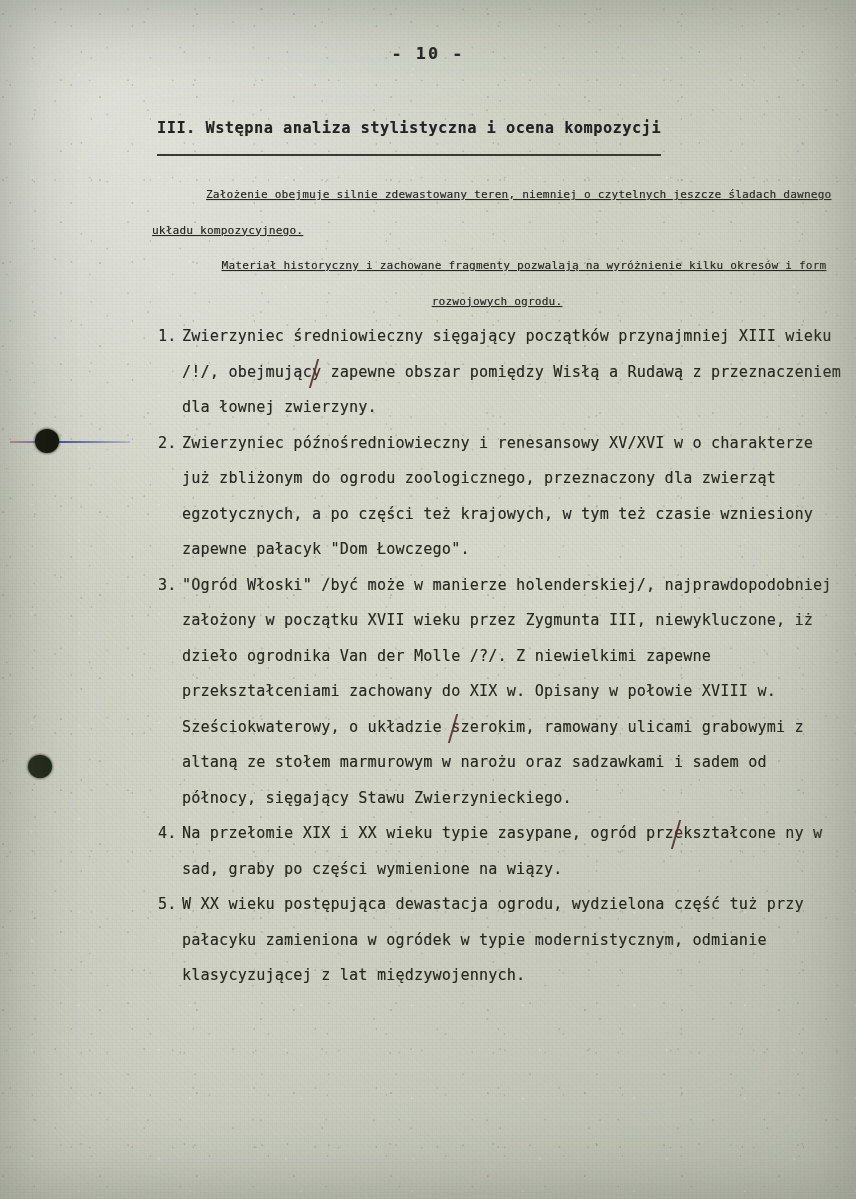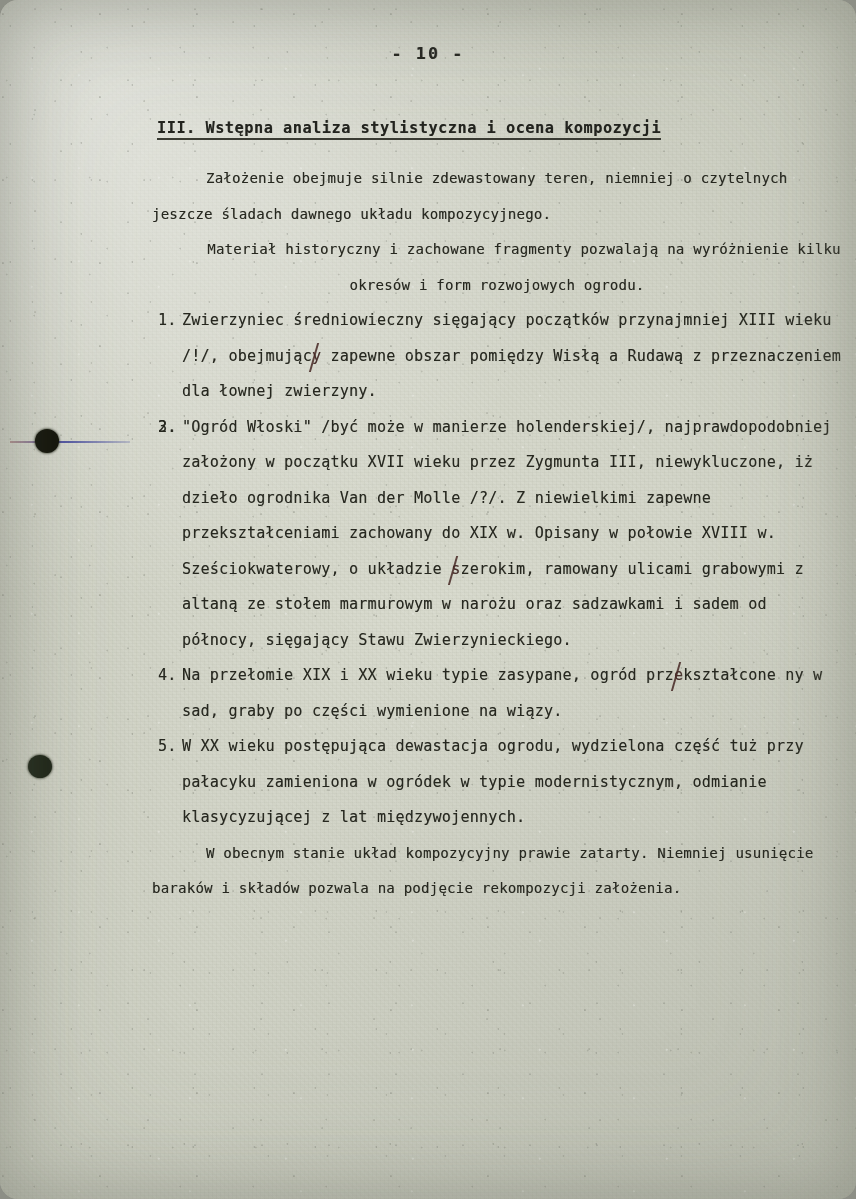--- a/index.html
+++ b/index.html
@@ -16,21 +16,20 @@
     background-color: #d7d9cc;
     background-image:
       radial-gradient(circle at 12% 8%, rgba(255,255,255,0.45) 0%, rgba(255,255,255,0) 38%),
       radial-gradient(circle at 88% 92%, rgba(160,163,150,0.30) 0%, rgba(160,163,150,0) 42%),
       radial-gradient(circle at 50% 50%, rgba(214,217,203,0.0) 0%, rgba(150,154,140,0.22) 100%),
       repeating-linear-gradient(0deg, rgba(120,124,110,0.055) 0px, rgba(120,124,110,0.055) 1px, rgba(0,0,0,0) 1px, rgba(0,0,0,0) 3px),
       repeating-linear-gradient(90deg, rgba(120,124,110,0.05) 0px, rgba(120,124,110,0.05) 1px, rgba(0,0,0,0) 1px, rgba(0,0,0,0) 4px),
       repeating-linear-gradient(45deg, rgba(255,255,255,0.06) 0px, rgba(255,255,255,0.06) 2px, rgba(0,0,0,0) 2px, rgba(0,0,0,0) 5px);
     font-family: "DejaVu Sans Mono", "Liberation Mono", monospace;
     color: #2a2b27;
-    border-radius: 18px;
   }
   
   .grain {
     position: absolute;
     inset: 0;
     pointer-events: none;
     opacity: 0.55;
     background-image:
       radial-gradient(circle at 3% 17%, rgba(90,92,82,0.5) 0.6px, rgba(0,0,0,0) 1.2px),
       radial-gradient(circle at 17% 44%, rgba(90,92,82,0.45) 0.6px, rgba(0,0,0,0) 1.2px),
@@ -75,31 +74,32 @@
     width: 690px;
   }
 
   .heading {
     font-size: 15.2px;
     font-weight: bold;
     letter-spacing: 0.55px;
     color: #22231e;
     border-bottom: 2px solid #3a3b33;
     display: inline-block;
-    padding-bottom: 1px;
+    padding-bottom: 17px;
     margin-left: 5px;
     text-shadow: 0.35px 0.25px 0.5px rgba(60,62,54,0.5);
   }
 
   .para {
-    font-size: 14px;
+    font-size: 11px;
     line-height: 35.5px;
     letter-spacing: 0.25px;
     color: #26271f;
     text-shadow: 0.35px 0.25px 0.55px rgba(60,62,54,0.45);
+    text-decoration: underline;
   }
   .para.indent { text-indent: 54px; }
 
   .para-first { margin-top: 21px; }
   .para-second { margin-top: 0px; text-align: center; }
 
   .list { margin-top: 0px; }
   .item {
     position: relative;
     font-size: 15px;
@@ -169,41 +169,39 @@
 
     <div class="list">
 
       <div class="item">
         <span class="marker">1.</span>
         <span>Zwierzyniec średniowieczny sięgający początków przynajmniej XIII wieku /!/, obejmując</span><span class="strike-over">y</span><span> zapewne obszar pomiędzy Wisłą a Rudawą z przeznaczeniem dla łownej zwierzyny.</span>
       </div>
 
       <div class="item">
         <span class="marker">2.</span>
+        <span>Zwierzyniec późnośredniowieczny i renesansowy XV/XVI w o charakterze już zbliżonym do ogrodu zoologicznego, przeznaczony dla zwierząt egzotycznych, a po części też krajowych, w tym też czasie wzniesiony zapewne pałacyk "Dom Łowczego".</span>
       </div>
 
       <div class="item">
         <span class="marker">3.</span>
         <span>"Ogród Włoski" /być może w manierze holenderskiej/, najprawdopodobniej założony w początku XVII wieku przez Zygmunta III, niewykluczone, iż dzieło ogrodnika Van der Molle /?/. Z niewielkimi zapewne przekształceniami zachowany do XIX w. Opisany w połowie XVIII w. Sześciokwaterowy, o układzie </span><span class="strike-over">s</span><span>zerokim, ramowany ulicami grabowymi z altaną ze stołem marmurowym w narożu oraz sadzawkami i sadem od północy, sięgający Stawu Zwierzynieckiego.</span>
       </div>
 
       <div class="item">
         <span class="marker">4.</span>
         <span>Na przełomie XIX i XX wieku typie zasypane, ogród prz</span><span class="strike-over">e</span><span>kształcone ny w sad, graby po części wymienione na wiązy.</span>
       </div>
 
       <div class="item">
         <span class="marker">5.</span>
         <span>W XX wieku postępująca dewastacja ogrodu, wydzielona część tuż przy pałacyku zamieniona w ogródek w typie modernistycznym, odmianie klasycyzującej z lat międzywojennych.</span>
       </div>
 
     </div>
 
-    <div class="closing">
-      <div class="para indent">W obecnym stanie układ kompozycyjny prawie zatarty. Niemniej usunięcie baraków i składów pozwala na podjęcie rekompozycji założenia.</div>
-    </div>
 
   </div>
 
   <div class="grain"></div>
   <div class="vignette"></div>
 
 </div>
 
 </body></html>

